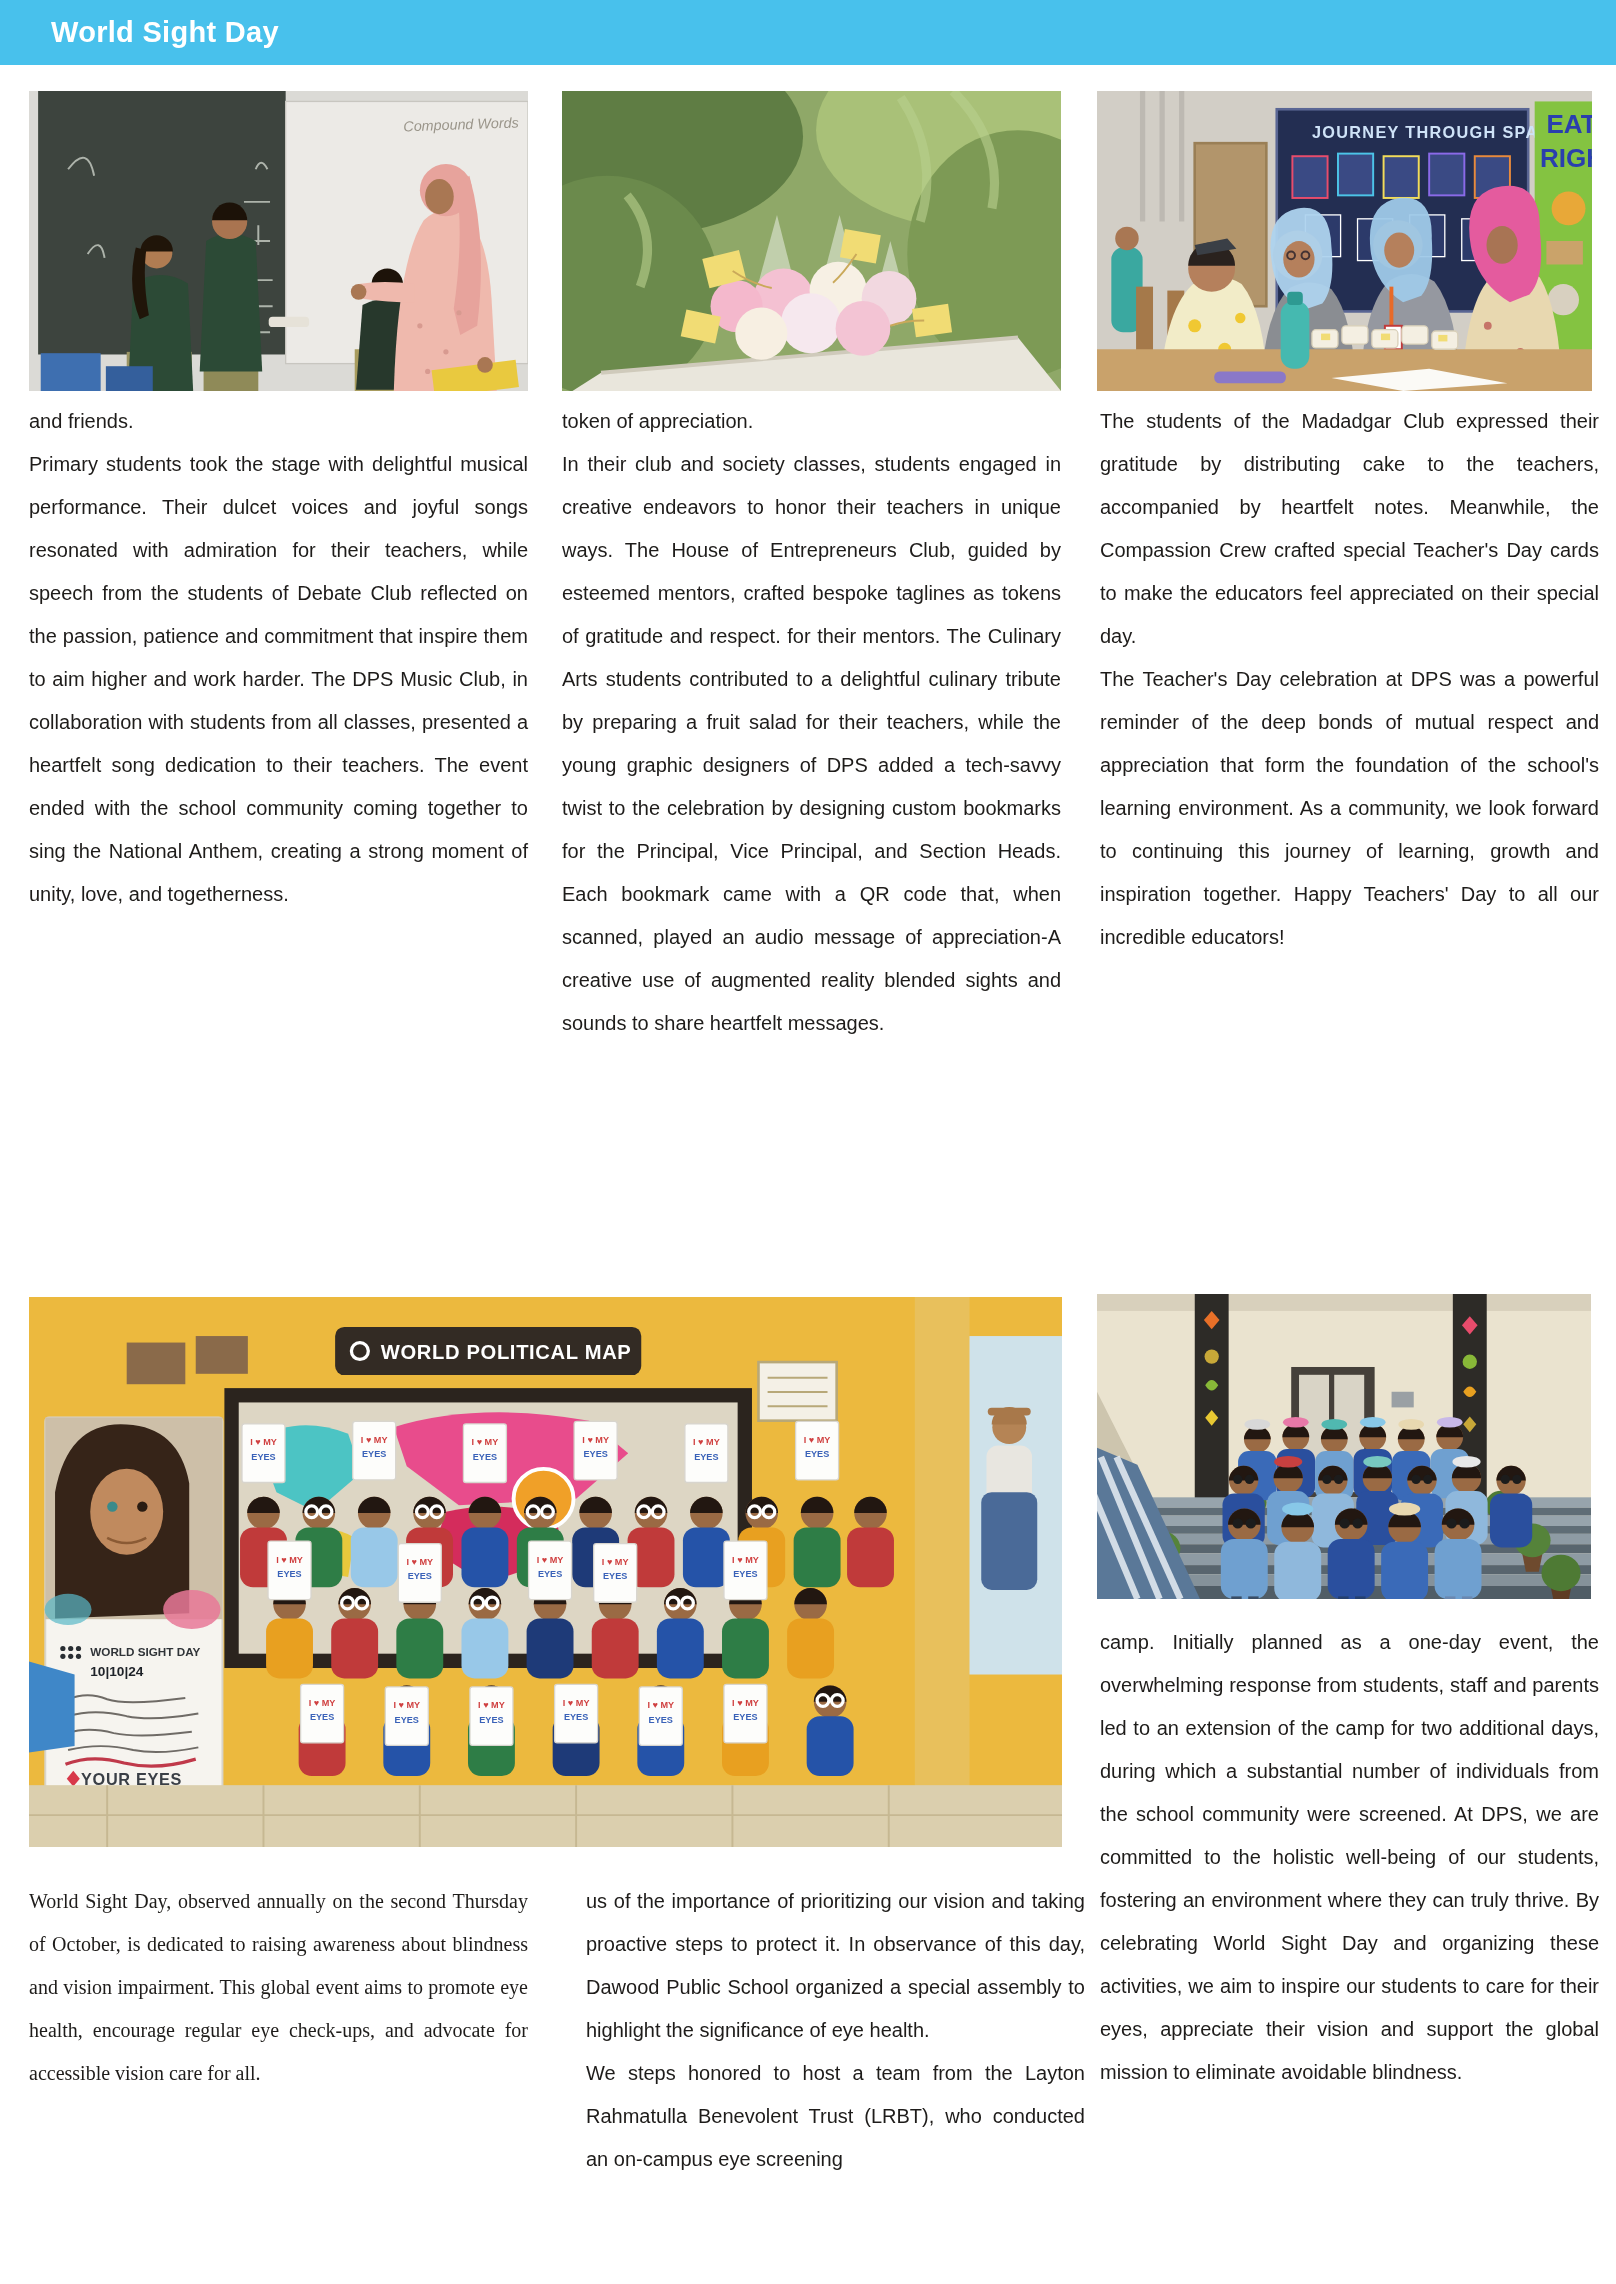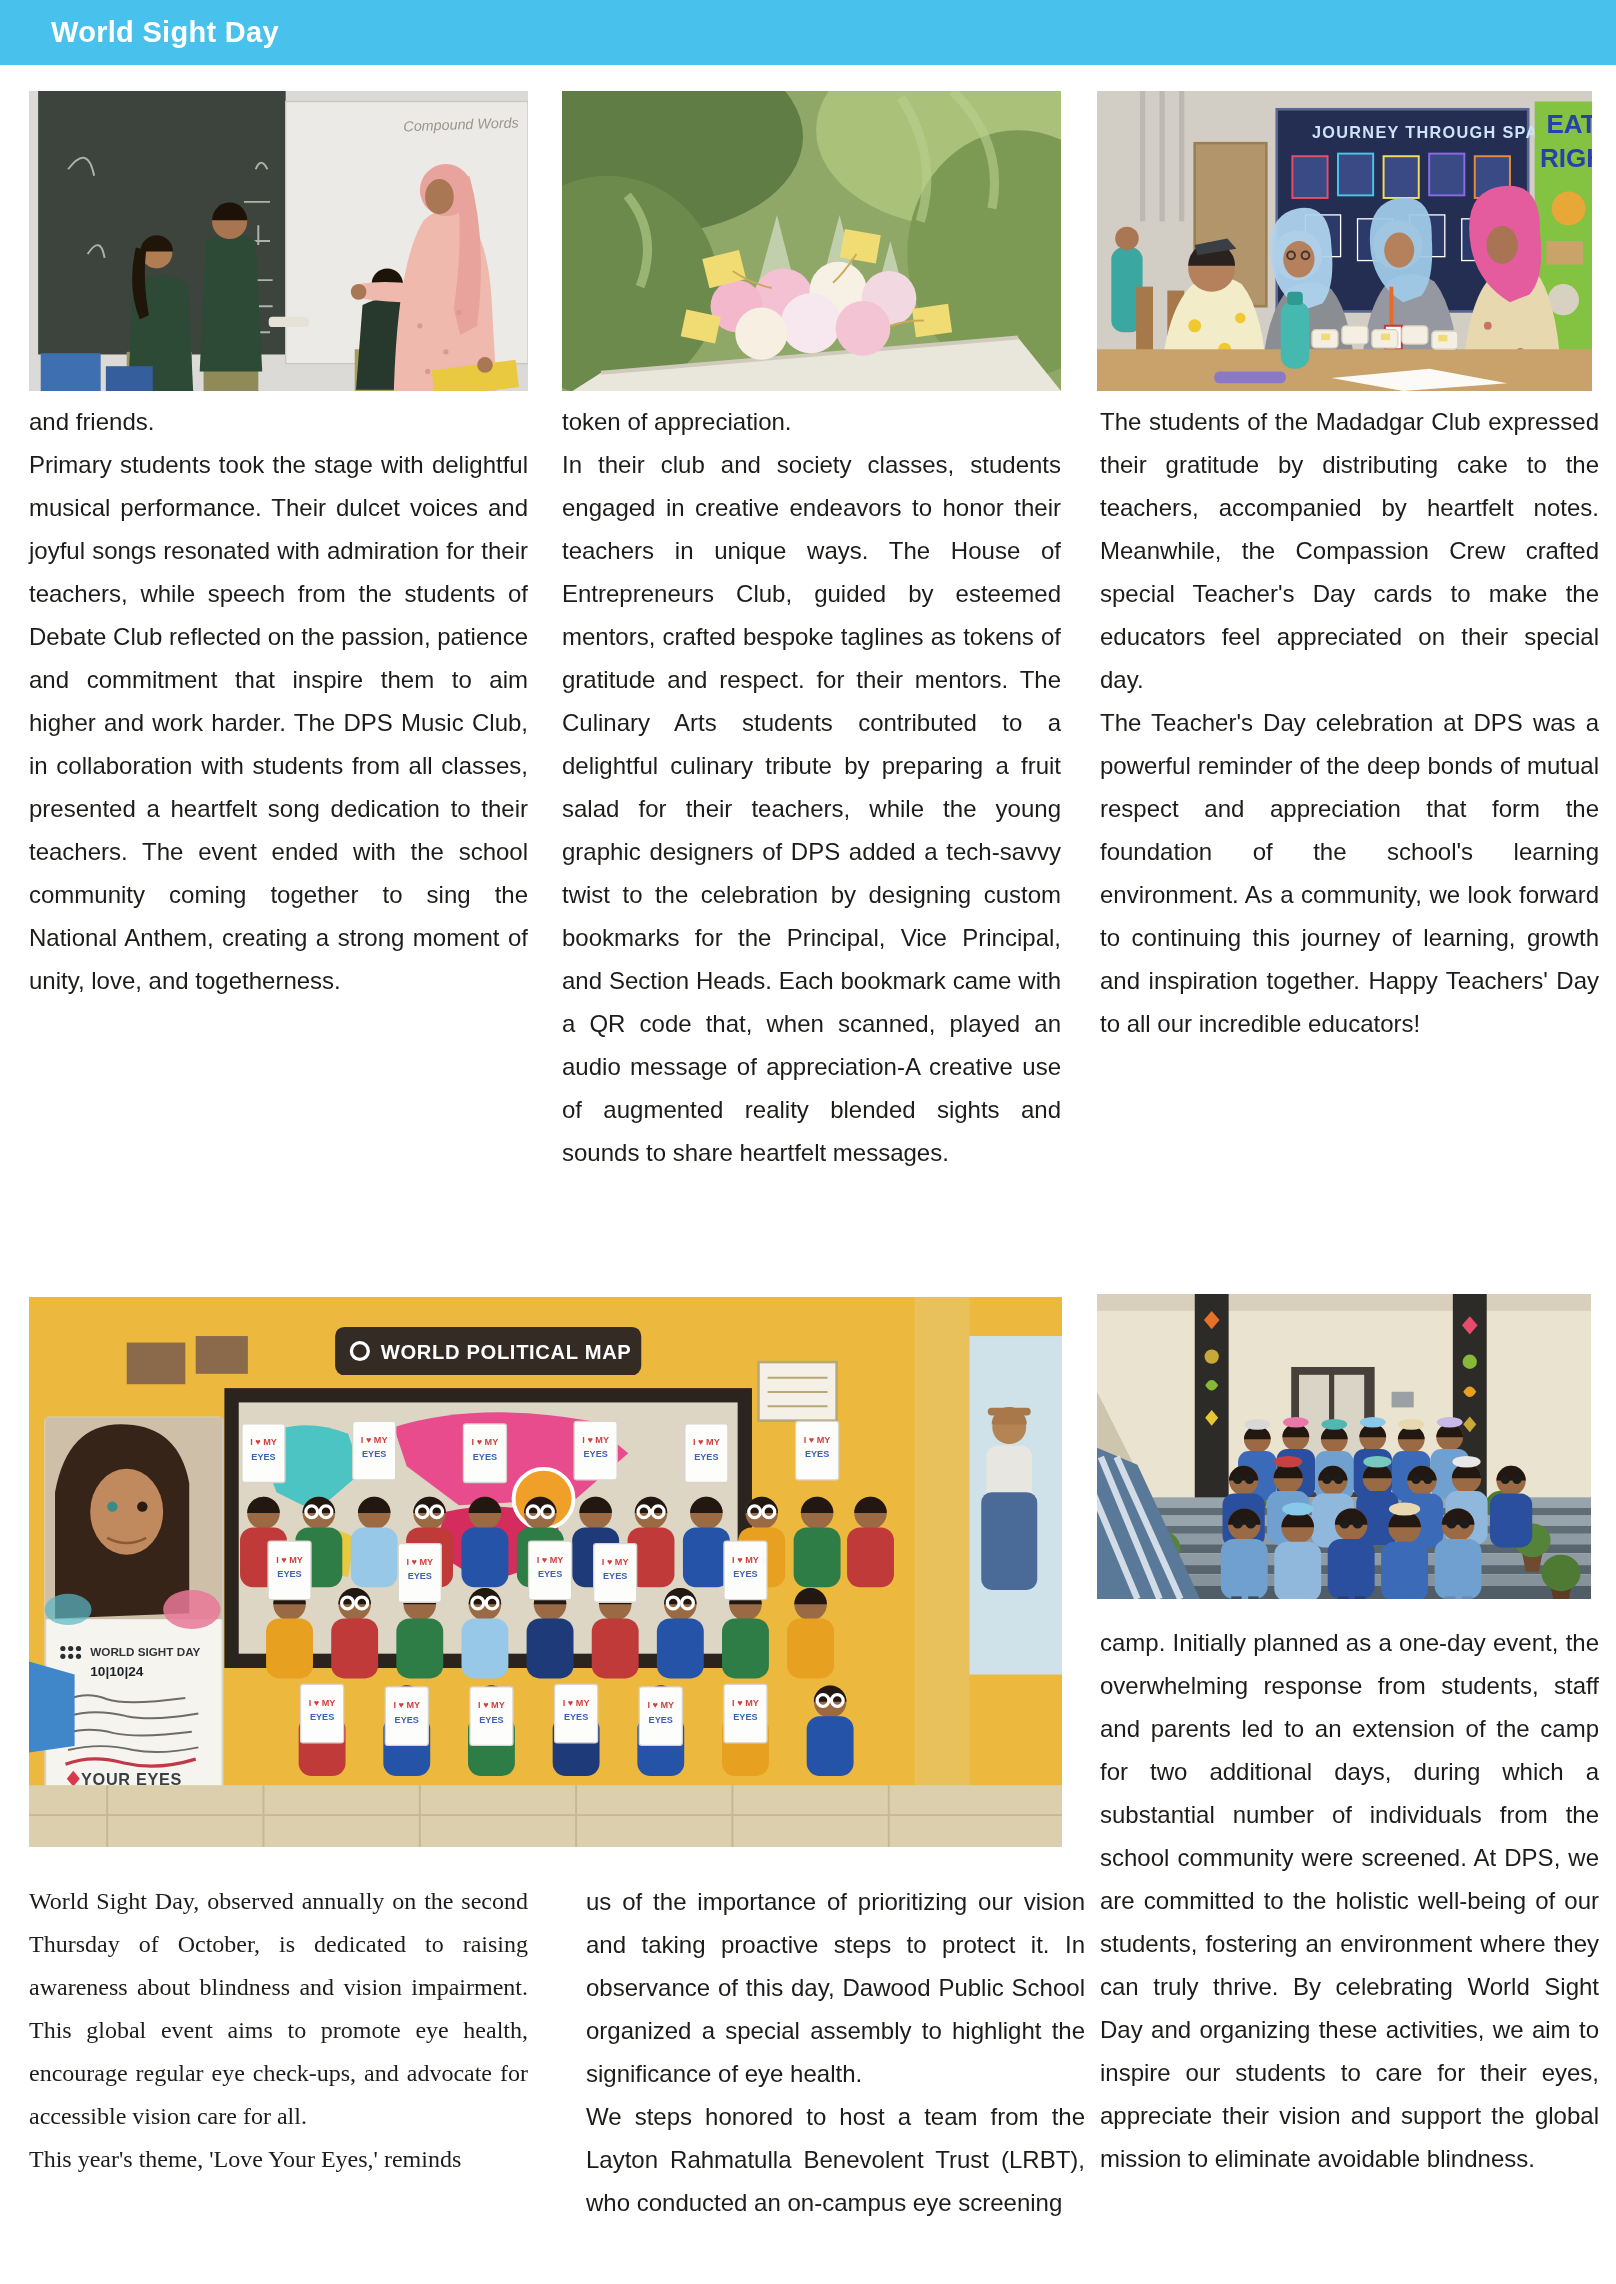--- a/index.html
+++ b/index.html
@@ -15,21 +15,21 @@
   figure.photo{position:absolute;margin:0;overflow:hidden;background:#e8e6e0;}
   figure.photo svg{display:block;width:100%;height:100%;}
 
   #photo-classroom{left:29px;top:91px;width:499px;height:300px;}
   #photo-cookies{left:562px;top:91px;width:499px;height:300px;}
   #photo-teachers-table{left:1097px;top:91px;width:495px;height:300px;}
 
   #photo-wsd-assembly{left:29px;top:1297px;width:1033px;height:550px;}
   #photo-wsd-steps{left:1097px;top:1294px;width:494px;height:305px;}
 
-  .col{position:absolute;width:499px;font-size:24px;line-height:43px;
+  .col{position:absolute;width:499px;font-size:20px;line-height:43px;
        color:#1e1c1a;text-align:justify;}
   .col p{margin:0;}
   #td-col1{left:29px;top:400px;}
   #td-col2{left:562px;top:400px;}
   #td-col3{left:1100px;top:400px;width:499px;}
   #wsd-col1{left:29px;top:1880px;font-family:Liberation Serif, serif;}
   #wsd-col2{left:562px;top:1880px;margin-left:24px;}
   #wsd-col3{left:1100px;top:1621px;width:499px;}
 
   .footer-band{position:absolute;left:0;top:2227px;width:1616px;height:57px;background:#48C1EC;}
@@ -548,21 +548,20 @@
           <path d="M6 250 L96 468"></path>
             <path d="M-14 286 L62 468"></path>
             <path d="M30 250 L128 468"></path>
         </g>
       </g>
     </svg>
   </figure>
 
   <div class="col" id="wsd-col1">
     <p>World Sight Day, observed annually on the second Thursday of October, is dedicated to raising awareness about blindness and vision impairment. This global event aims to promote eye health, encourage regular eye check-ups, and advocate for accessible vision care for all.</p>
-    <p>This year's theme, 'Love Your Eyes,' reminds</p>
   </div>
   <div class="col" id="wsd-col2">
     <p>us of the importance of prioritizing our vision and taking proactive steps to protect it. In observance of this day, Dawood Public School organized a special assembly to highlight the significance of eye health.</p>
     <p>We steps honored to host a team from the Layton Rahmatulla Benevolent Trust (LRBT), who conducted an on-campus eye screening</p>
   </div>
   <div class="col" id="wsd-col3">
     <p>camp. Initially planned as a one-day event, the overwhelming response from students, staff and parents led to an extension of the camp for two additional days, during which a substantial number of individuals from the school community were screened. At DPS, we are committed to the holistic well-being of our students, fostering an environment where they can truly thrive. By celebrating World Sight Day and organizing these activities, we aim to inspire our students to care for their eyes, appreciate their vision and support the global mission to eliminate avoidable blindness.</p>
   </div>
 
 

